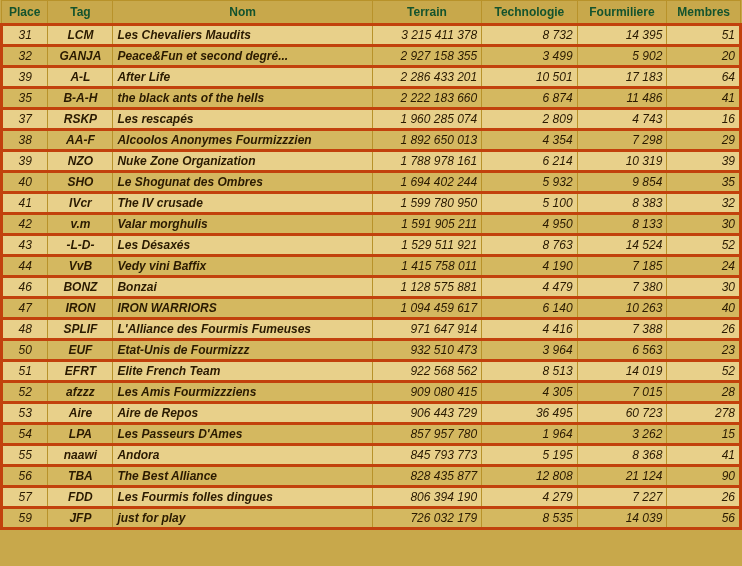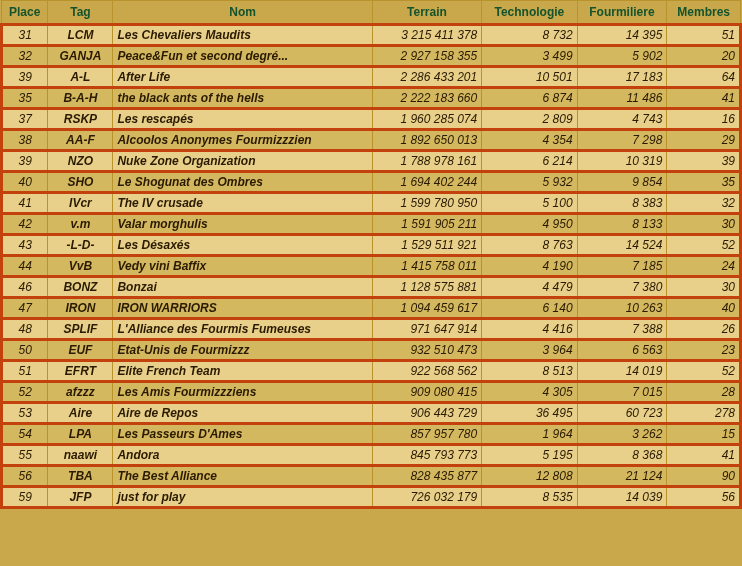--- a/index.html
+++ b/index.html
@@ -258,20 +258,29 @@
       <tr>
         <td>56</td>
         <td class="tag">TBA</td>
         <td class="nom">The Best Alliance</td>
         <td class="num">828 435 877</td>
         <td class="num">12 808</td>
         <td class="num">21 124</td>
         <td class="num">90</td>
       </tr>
       <tr>
+        <td>57</td>
+        <td class="tag">FDD</td>
+        <td class="nom">Les Fourmis folles dingues</td>
+        <td class="num">806 394 190</td>
+        <td class="num">4 279</td>
+        <td class="num">7 227</td>
+        <td class="num">26</td>
+      </tr>
+      <tr>
         <td>59</td>
         <td class="tag">JFP</td>
         <td class="nom">just for play</td>
         <td class="num">726 032 179</td>
         <td class="num">8 535</td>
         <td class="num">14 039</td>
         <td class="num">56</td>
       </tr>
     </tbody>
 </table>

